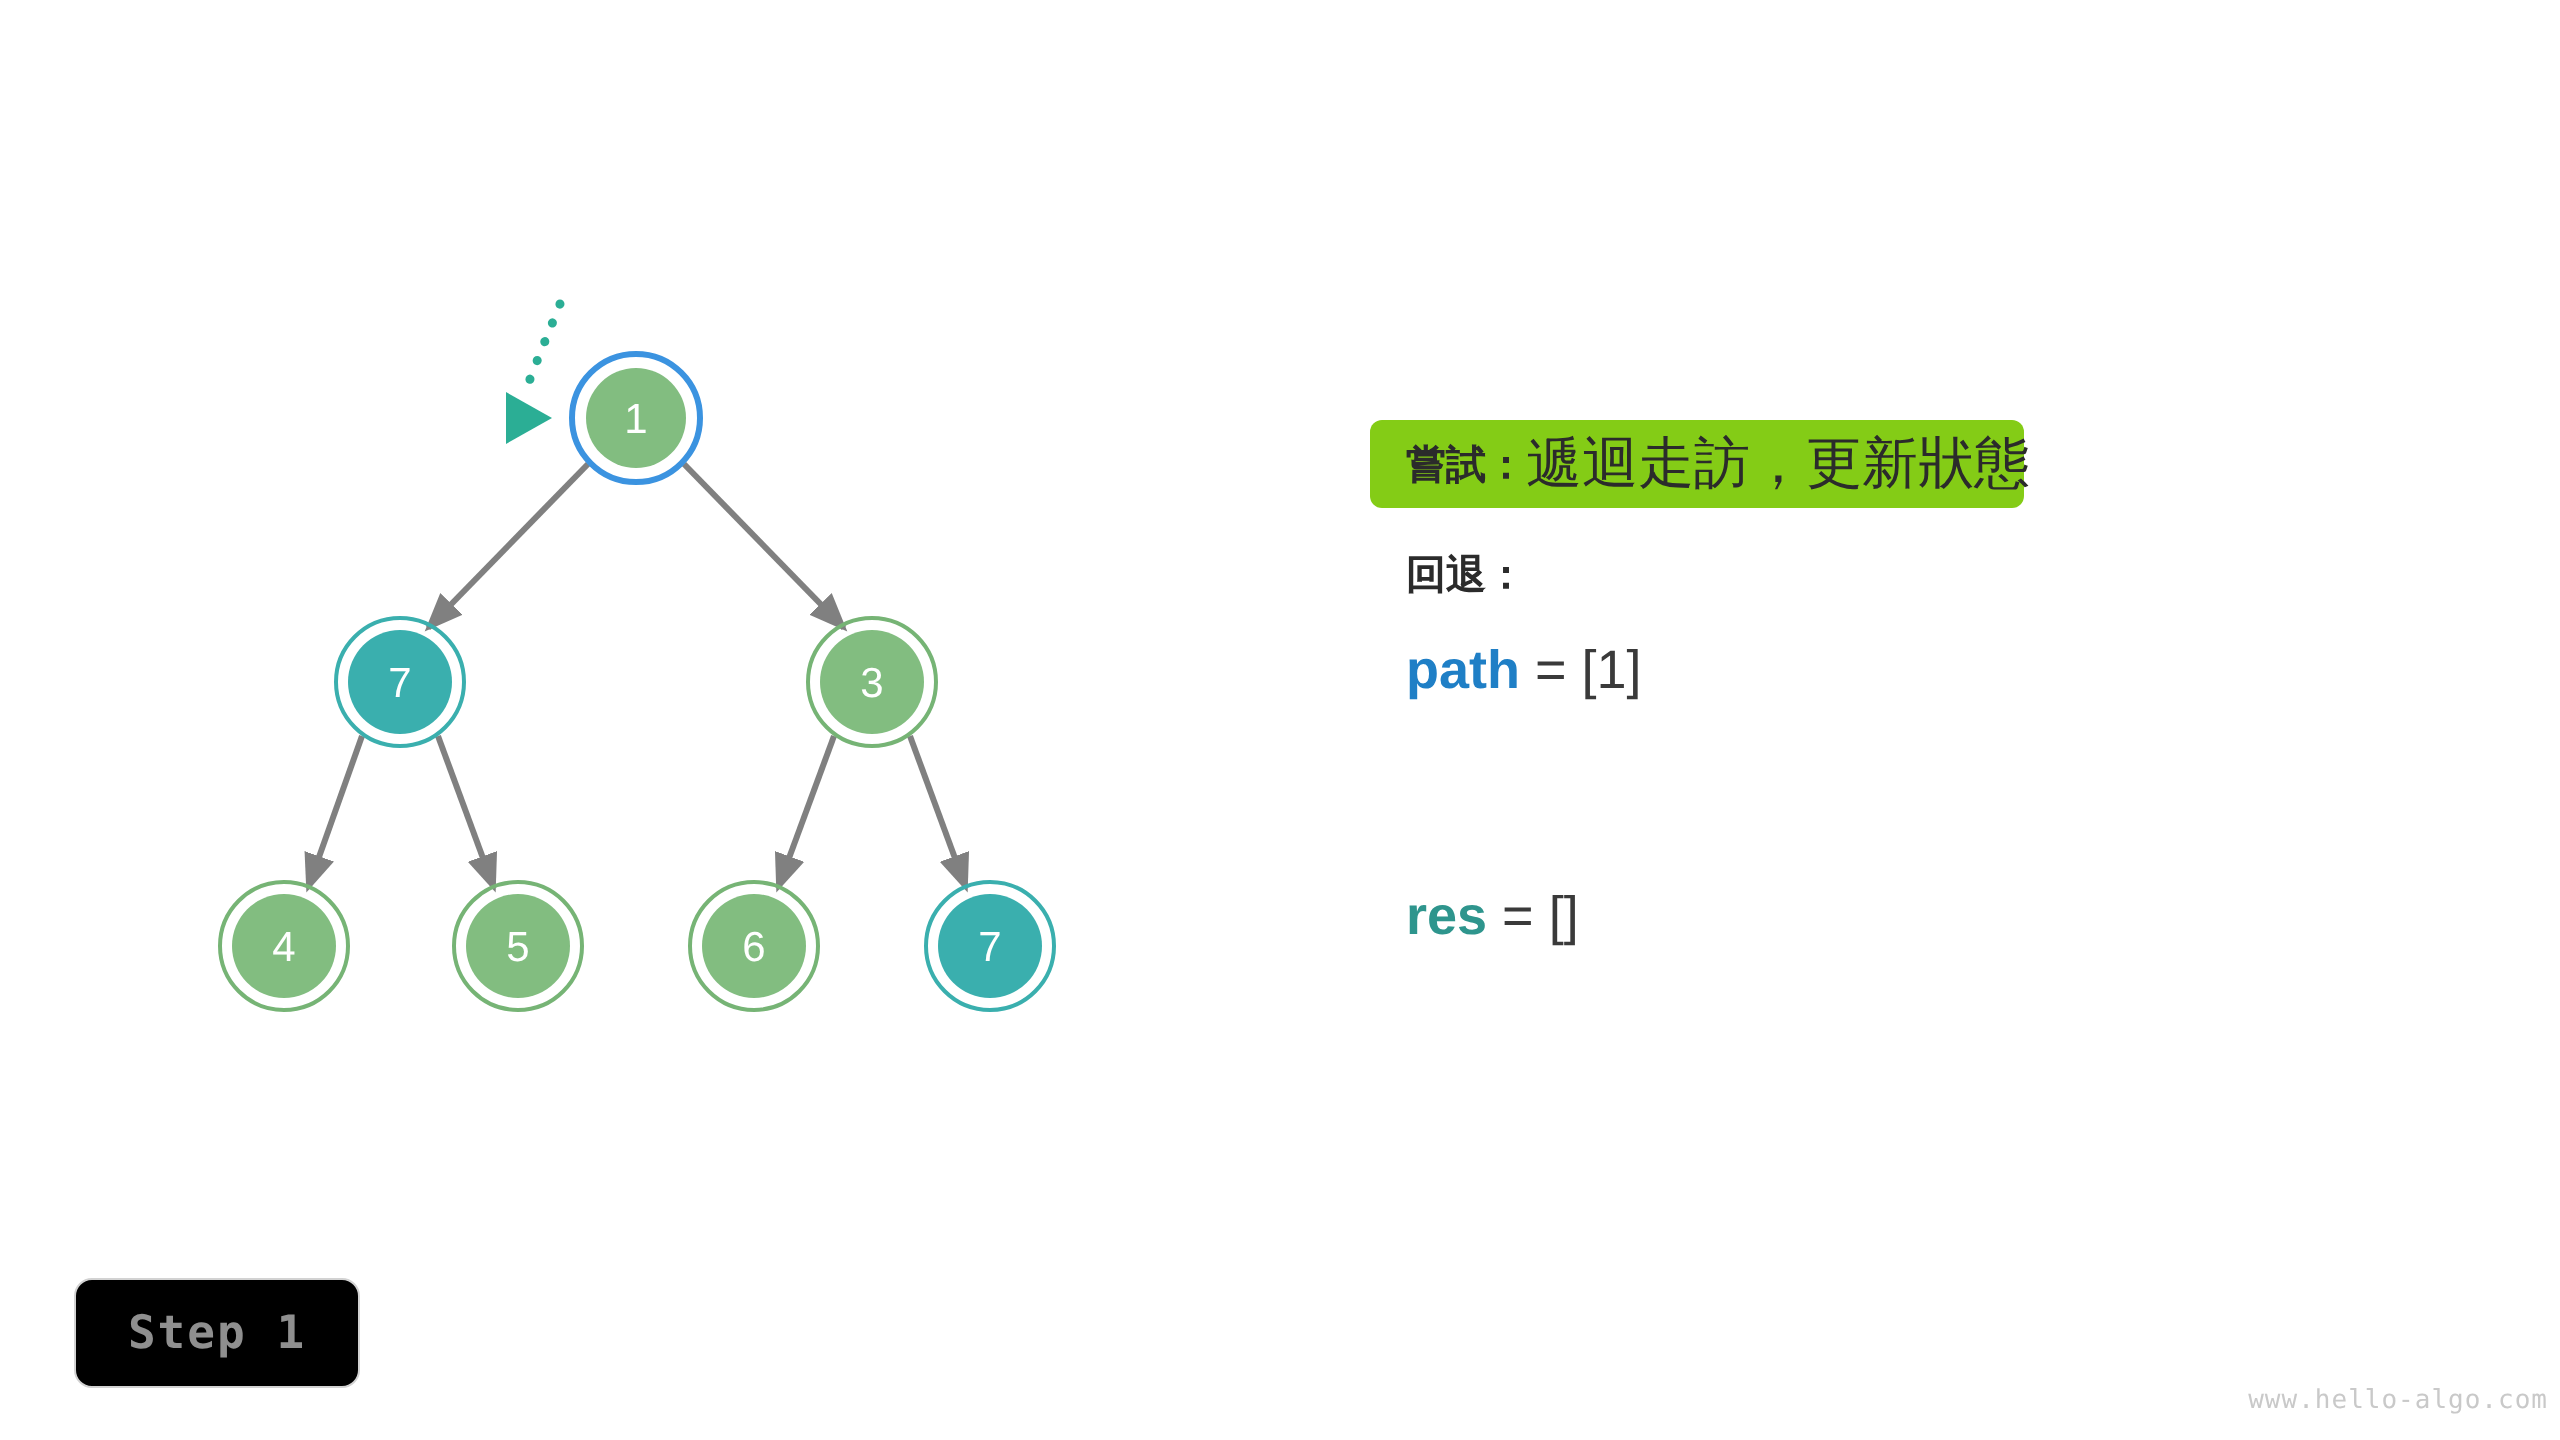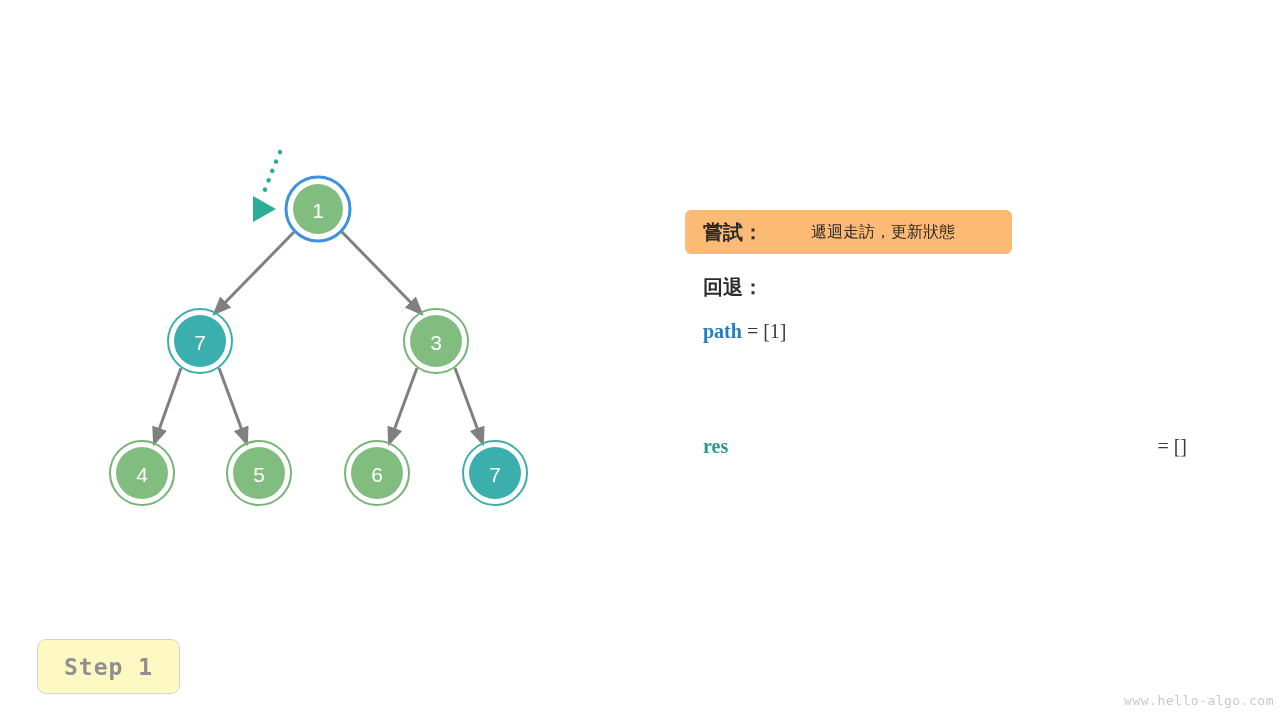--- a/index.html
+++ b/index.html
@@ -44,64 +44,63 @@
     height: 44px;
     display: flex;
     align-items: center;
     padding: 0 18px;
     box-sizing: border-box;
     width: 327px;
     border-radius: 6px;
     margin-bottom: 11px;
   }
   .cjk-row.highlight {
-    background: #fdba74;
-    gap: 48px;
+    background: #84cc16;
   }
   .cjk-key {
     font-family: "DejaVu Sans", "Liberation Sans", sans-serif;
     font-size: 20px;
     font-weight: bold;
     color: #2b2b2b;
     white-space: pre;
   }
   .cjk-val {
     font-family: "DejaVu Sans", "Liberation Sans", sans-serif;
-    font-size: 16px;
+    font-size: 28px;
     font-weight: normal;
     color: #2b2b2b;
     white-space: pre;
   }
 
   .code-row {
     display: flex;
     align-items: center;
     padding: 0 18px;
     box-sizing: border-box;
-    font-family: Liberation Serif, serif;
-    font-size: 20px;
+    font-family: Liberation Sans, sans-serif;
+    font-size: 27px;
     white-space: pre;
   }
   #path-row { margin-top: 7px; }
-  #res-row  { margin-top: 92px; justify-content: space-between; }
+  #res-row  { margin-top: 92px; }
 
   .var-path { color: #1f7fc6; font-weight: bold; }
   .var-res  { color: #2e958d; font-weight: bold; }
   .code-rest { color: #3a3a3a; }
 
   
   #step-badge {
     position: absolute;
     left: 37px;
     top: 639px;
     width: 143px;
     height: 55px;
     border: 1px solid #d2d2d2;
     border-radius: 9px;
-    background: #fef9c3;
+    background: #000000;
     display: flex;
     align-items: center;
     justify-content: center;
     font-family: "DejaVu Sans Mono", "Liberation Mono", monospace;
     font-size: 23px;
     font-weight: bold;
     color: #8f8f8f;
     letter-spacing: 1px;
     box-sizing: border-box;
   }

